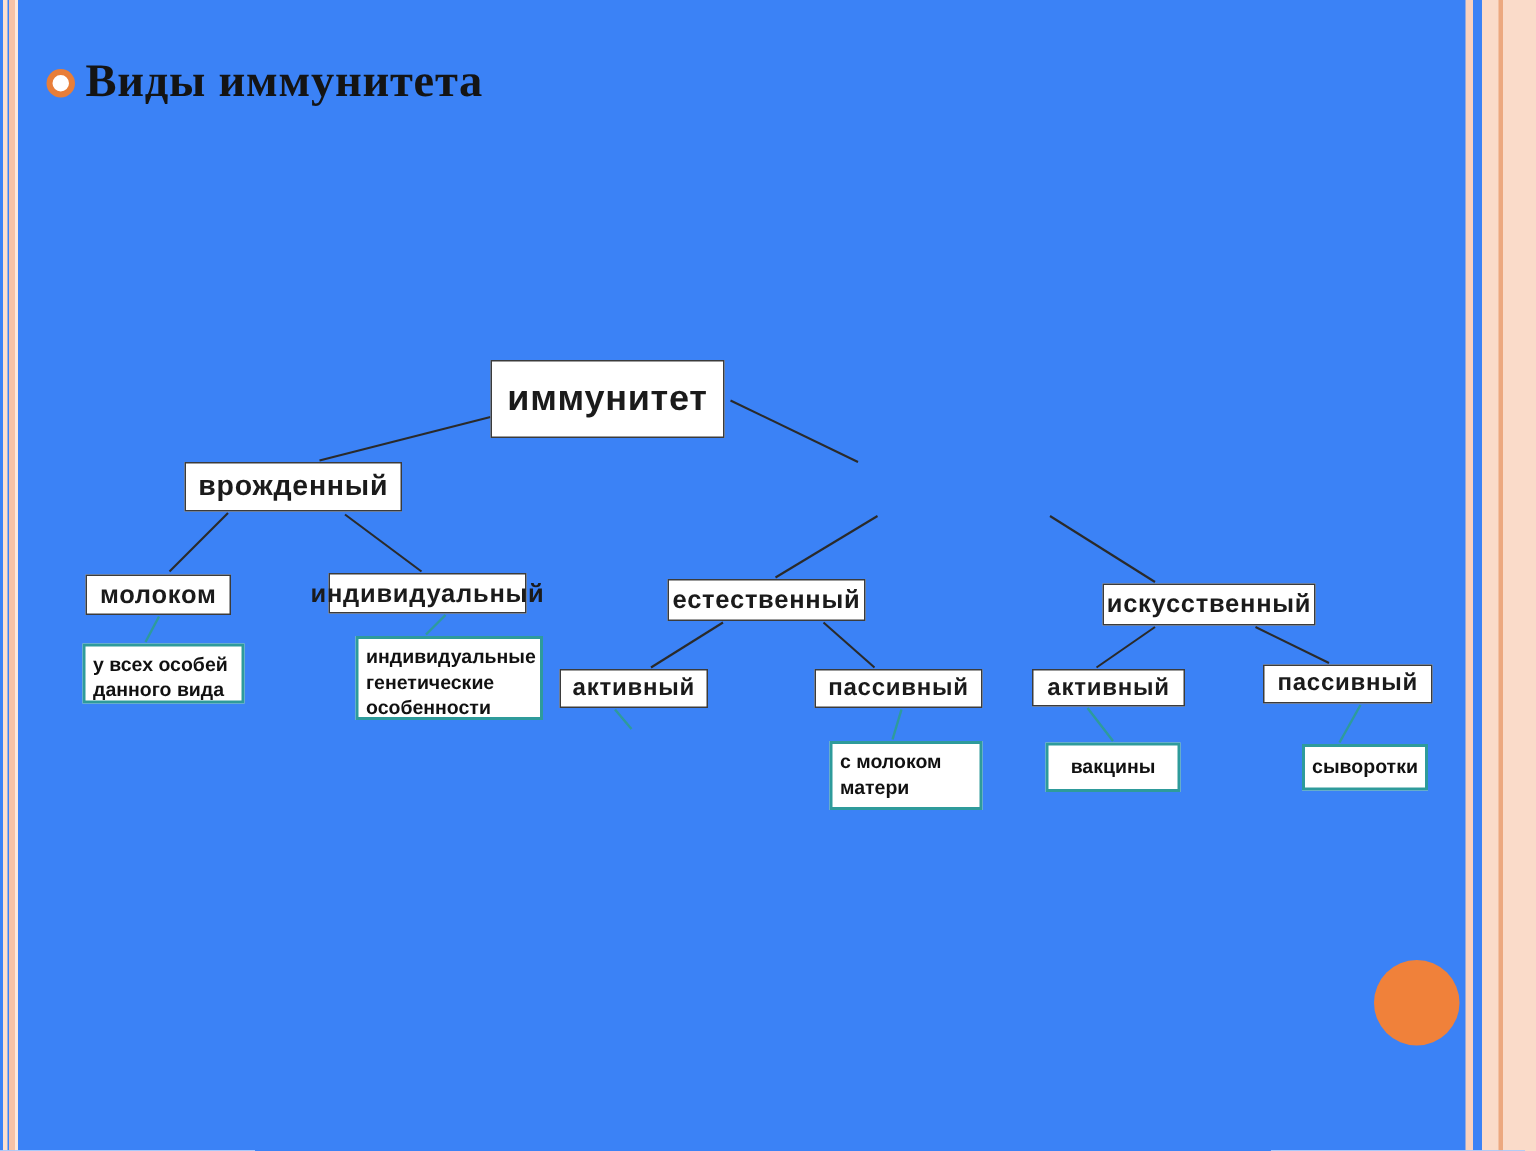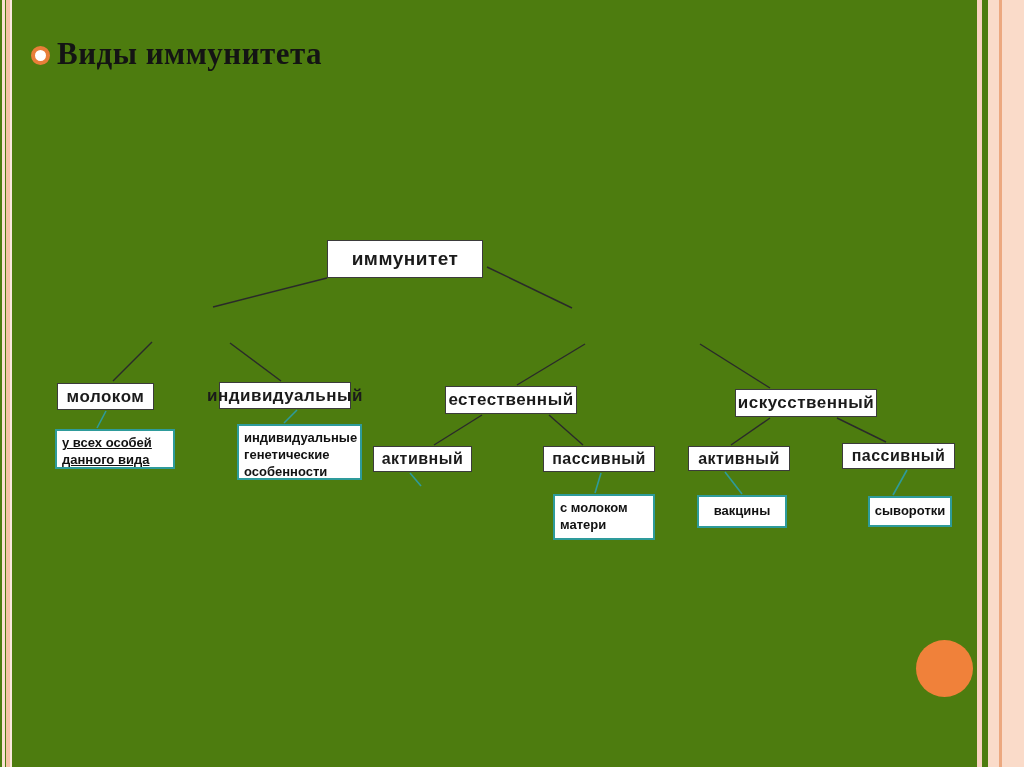--- a/index.html
+++ b/index.html
@@ -5,21 +5,21 @@
   html, body {
     margin: 0;
     padding: 0;
     background: #ffffff;
     font-family: "Liberation Sans", sans-serif;
   }
   #slide {
     position: relative;
     width: 1024px;
     height: 767px;
-    background: #4d7c0f;
+    background: #3b82f6;
     overflow: hidden;
   }
 
   
   .stripe { position: absolute; top: 0; height: 767px; }
   #stripe-l1 { left: 2px;   width: 3px;  background: #fbe0d1; }
   #stripe-l2 { left: 6px;   width: 4px;  background: #f6c2a6; }
   #stripe-l3 { left: 10px;  width: 2px;  background: #fce8dc; }
   #stripe-r1 { left: 977px; width: 5px;  background: #f9d2bf; }
   #stripe-r2 { left: 988px; width: 36px; background: #fadbc9; }
@@ -61,21 +61,21 @@
     border: 1.5px solid #3b3b3b;
     color: #1b1b1b;
     font-weight: bold;
     letter-spacing: 0.5px;
     display: flex;
     align-items: center;
     justify-content: center;
     white-space: nowrap;
     box-sizing: border-box;
   }
-  #node-root              { left: 327px; top: 240px; width: 156px; height: 38px; font-size: 19px; }
+  #node-root              { left: 327px; top: 240px; width: 156px; height: 52px; font-size: 24px; }
   #node-innate            { left: 123px; top: 308px; width: 145px; height: 33px; font-size: 19px; }
   #node-acquired          { left: 555px; top: 310px; width: 176px; height: 33px; font-size: 19px; }
   #node-species           { left: 57px;  top: 383px; width: 97px;  height: 27px; font-size: 17px; }
   #node-individual        { left: 219px; top: 382px; width: 132px; height: 27px; font-size: 17px; }
   #node-natural           { left: 445px; top: 386px; width: 132px; height: 28px; font-size: 17px; }
   #node-artificial        { left: 735px; top: 389px; width: 142px; height: 28px; font-size: 17px; }
   #node-natural-active    { left: 373px; top: 446px; width: 99px;  height: 26px; font-size: 16px; }
   #node-natural-passive   { left: 543px; top: 446px; width: 112px; height: 26px; font-size: 16px; }
   #node-artificial-active { left: 688px; top: 446px; width: 102px; height: 25px; font-size: 16px; }
   #node-artificial-passive{ left: 842px; top: 443px; width: 113px; height: 26px; font-size: 16px; }
@@ -87,21 +87,21 @@
     border: 2px solid #2e9b9b;
     color: #111111;
     font-weight: bold;
     font-size: 13px;
     line-height: 1.3;
     padding: 4px 5px;
     white-space: pre-line;
     box-sizing: border-box;
   }
   .leaf-center { display: flex; align-items: center; justify-content: center; padding: 2px; }
-  #leaf-species            { left: 55px;  top: 429px; width: 120px; height: 40px; text-decoration: underline; }
+  #leaf-species            { left: 55px;  top: 429px; width: 108px; height: 40px; }
   #leaf-individual         { left: 237px; top: 424px; width: 125px; height: 56px; }
   #leaf-natural-active     { left: 380px; top: 487px; width: 108px; height: 56px; }
   #leaf-natural-passive    { left: 553px; top: 494px; width: 102px; height: 46px; }
   #leaf-artificial-active  { left: 697px; top: 495px; width: 90px;  height: 33px; }
   #leaf-artificial-passive { left: 868px; top: 496px; width: 84px;  height: 31px; }
 
   
   #connectors {
     position: absolute;
     left: 0; top: 0;
@@ -142,20 +142,21 @@
     <line class="edge-black" x1="837" y1="418" x2="886" y2="442"></line>
     <line class="edge-teal" x1="106" y1="411" x2="97" y2="428"></line>
     <line class="edge-teal" x1="297" y1="410" x2="284" y2="423"></line>
     <line class="edge-teal" x1="410" y1="473" x2="421" y2="486"></line>
     <line class="edge-teal" x1="601" y1="473" x2="595" y2="493"></line>
     <line class="edge-teal" x1="725" y1="472" x2="742" y2="494"></line>
     <line class="edge-teal" x1="907" y1="470" x2="893" y2="495"></line>
   </svg>
 
   <div class="node" id="node-root">иммунитет</div>
+  <div class="node" id="node-innate">врожденный</div>
   <div class="node" id="node-species">молоком</div>
   <div class="node" id="node-individual">индивидуальный</div>
   <div class="node" id="node-natural">естественный</div>
   <div class="node" id="node-artificial">искусственный</div>
   <div class="node" id="node-natural-active">активный</div>
   <div class="node" id="node-natural-passive">пассивный</div>
   <div class="node" id="node-artificial-active">активный</div>
   <div class="node" id="node-artificial-passive">пассивный</div>
 
   <div class="leaf" id="leaf-species">у всех  особей

